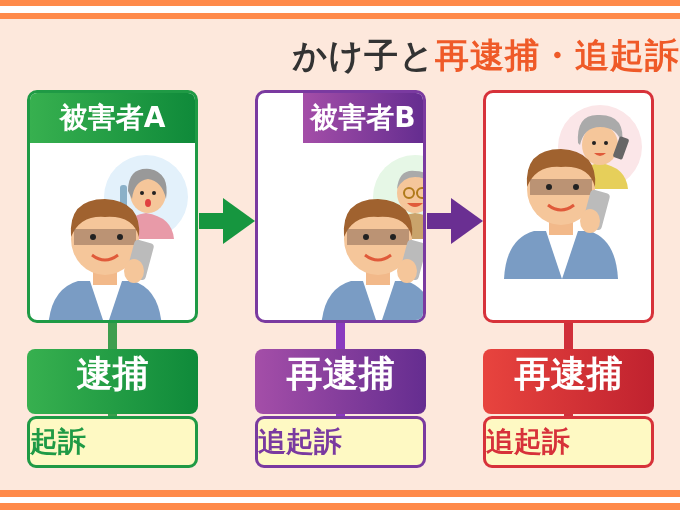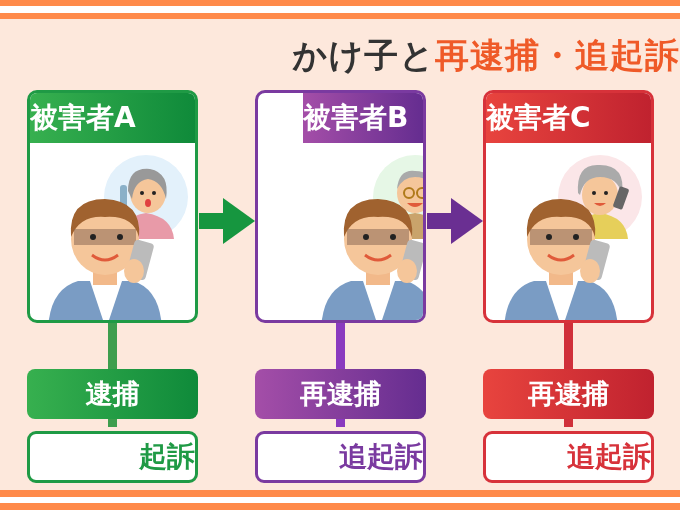--- a/index.html
+++ b/index.html
@@ -2,26 +2,26 @@
 <html><head>
 <meta charset="utf-8">
 <style>
   * { box-sizing: border-box; margin: 0; padding: 0; }
   body { width: 680px; height: 510px; background: #fde8dc; font-family: "DejaVu Sans", sans-serif; position: relative; overflow: hidden; }
   .stripe { position: absolute; left: 0; width: 680px; background: #ff8a4a; }
   .wstripe { position: absolute; left: 0; width: 680px; background: #ffffff; }
   .title { position: absolute; top: 33px; left: 0; width: 680px; text-align: right; font-size: 34px; font-weight: bold; color: #333; letter-spacing: 1px; }
   .title .hl { color: #ef5a28; }
   .card { position: absolute; top: 90px; width: 171px; height: 233px; border-radius: 10px; border: 3px solid; background: #fff; overflow: hidden; }
-  .card-head { height: 50px; color: #fff; font-size: 28px; font-weight: bold; line-height: 50px; }
+  .card-head { height: 50px; color: #fff; font-size: 28px; font-weight: bold; text-align: center; line-height: 50px; }
   .card-body { position: relative; height: 180px; }
   .arrow { position: absolute; top: 198px; width: 56px; height: 46px; }
   .vline { position: absolute; width: 9px; }
-  .pill { position: absolute; top: 349px; width: 171px; height: 50px; border-radius: 8px; color: #fff; font-size: 27px; font-weight: bold; text-align: center; line-height: 50px; margin-top: 20px; }
-  .box { position: absolute; top: 431px; width: 171px; height: 52px; border-radius: 9px; background: #ffffff; border: 3px solid; font-size: 28px; font-weight: bold; text-align: right; line-height: 46px; }
+  .pill { position: absolute; top: 349px; width: 171px; height: 65px; border-radius: 8px; color: #fff; font-size: 36px; font-weight: bold; text-align: center; line-height: 50px; }
+  .box { position: absolute; top: 416px; width: 171px; height: 52px; border-radius: 9px; background: #fef9c3; border: 3px solid; font-size: 28px; font-weight: bold; text-align: left; line-height: 46px; }
   .g { border-color: #1f9a45; } .gc { color: #1f9a45; }
   .p { border-color: #7a3aa0; } .pc { color: #7a3aa0; }
   .r { border-color: #d7323a; } .rc { color: #d7323a; }
   .bubble { position: absolute; width: 84px; height: 84px; border-radius: 50%; }
 </style>
 </head>
 <body>
 
 <div class="stripe" style="top:0;height:6px;"></div>
 <div class="wstripe" style="top:6px;height:7px;"></div>
@@ -97,21 +97,20 @@
 </div>
 
 <div class="arrow" style="left:427px;">
   <svg width="56" height="46" viewBox="0 0 56 46">
       <rect x="0" y="15" width="26" height="16" fill="#6a2f92"></rect>
       <polygon points="24,0 56,23 24,46" fill="#6a2f92"></polygon>
     </svg>
 </div>
 
 <div class="card r" style="left:483px;">
-  <div class="card-head" style="background:linear-gradient(90deg,#e8443e,#c0222f);">被害者C</div>
   <div class="card-body">
     <div class="bubble" style="left:72px;top:12px;background:#fbe6e8;">
       <svg width="84" height="84" viewBox="0 0 84 84">
           <path d="M14 84 Q16 62 42 58 Q68 62 70 84 Z" fill="#e6cf5a"></path>
           <ellipse cx="42" cy="40" rx="18" ry="20" fill="#f5c69a"></ellipse>
           <path d="M20 38 Q18 8 42 10 Q68 10 64 40 Q60 22 42 22 Q26 22 22 40 Z" fill="#aaa"></path>
           <circle cx="36" cy="38" r="2" fill="#222"></circle>
           <circle cx="48" cy="38" r="2" fill="#222"></circle>
           <path d="M36 48 Q42 54 48 48 Z" fill="#e05a3a"></path>
           <rect x="58" y="32" width="10" height="22" rx="2" fill="#666" transform="rotate(20 63 43)"></rect>

